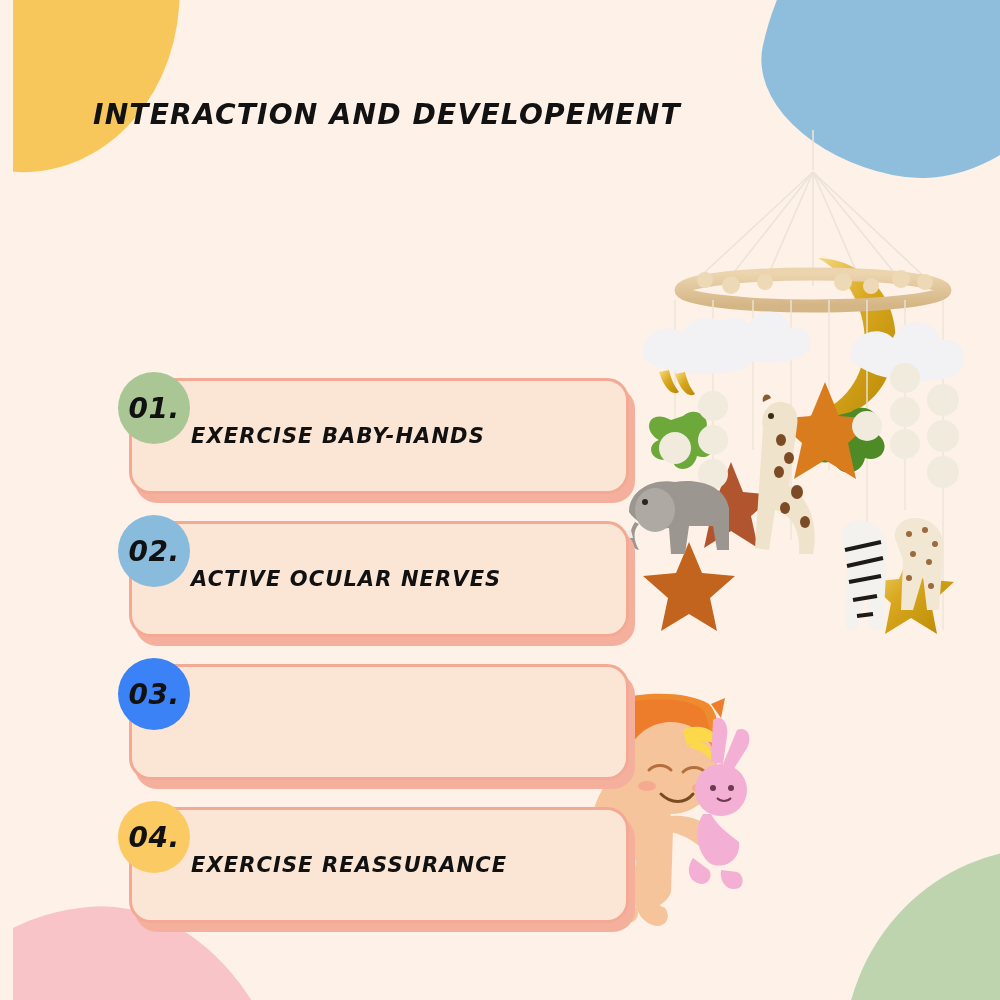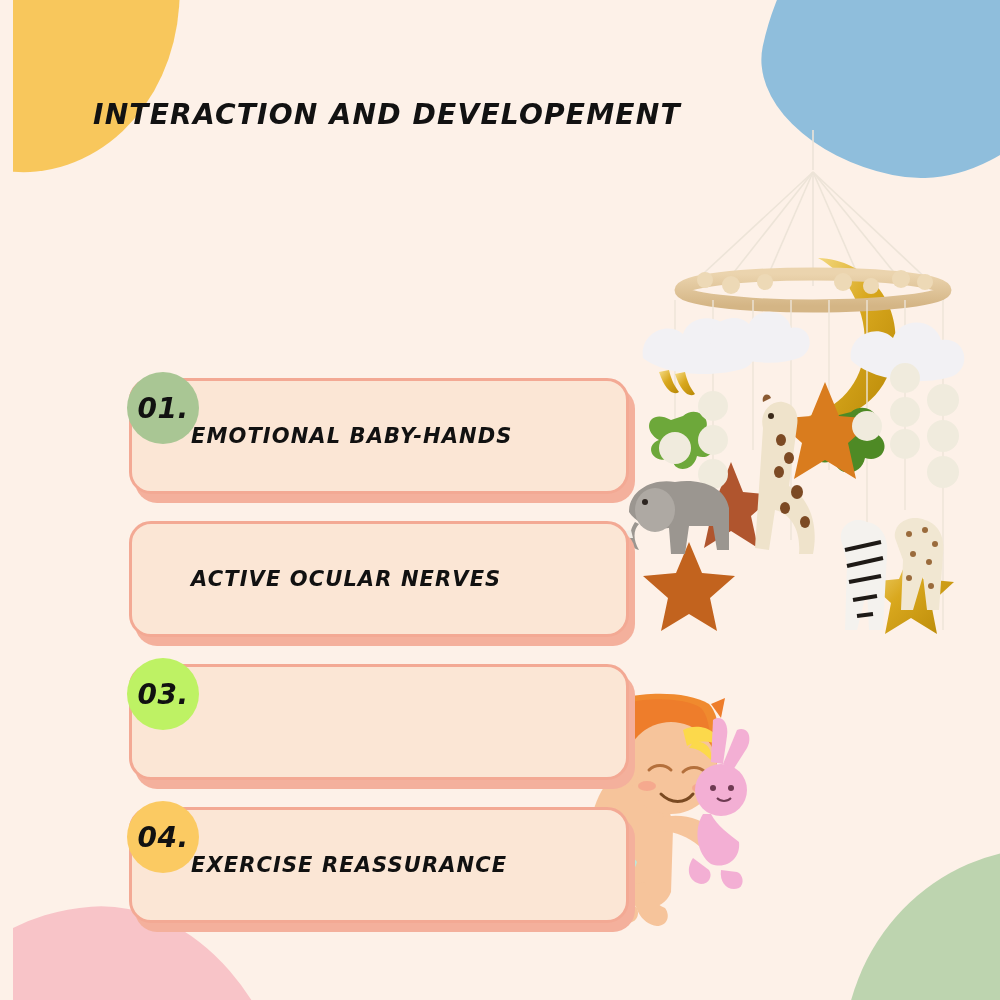--- a/index.html
+++ b/index.html
@@ -80,21 +80,21 @@
   .card-text {
     position:absolute; left:80px; top:52px;
     font-family:"DejaVu Sans", sans-serif;
     font-weight:900; font-style:italic;
     font-size:21px; letter-spacing:1.1px;
     color:#111; white-space:nowrap;
   }
   .row-03 .card-text { font-size:20.5px; letter-spacing:0.6px; }
 
   .badge {
-    position:absolute; left:16px; top:0;
+    position:absolute; left:7px; top:0;
     width:72px; height:72px; border-radius:50%;
     display:flex; align-items:center; justify-content:center;
     font-family:"DejaVu Sans", sans-serif;
     font-weight:900; font-style:italic;
     font-size:28px; color:#111;
     letter-spacing:0.5px;
     z-index:5;
   }
 
   
@@ -285,32 +285,33 @@
         <path d="M150 180 C142 192 146 204 158 206 C166 206 170 198 166 192 Z" fill="#F3AFD4"></path>
         <path d="M178 192 C176 206 186 214 196 210 C202 206 200 196 194 194 Z" fill="#F3AFD4"></path>
       </g>
     </svg>
   </div>
 
   <div class="list">
 
     <div class="row row-01">
       <div class="card" style="background: rgb(251, 230, 213); border-color: rgb(243, 169, 148); box-shadow: rgb(244, 176, 156) 6px 9px 0px 0px;"></div>
-      <div class="card-text">EMOTIONAL BABY-HANDS</div>
+      <div class="card-text">EXERCISE BABY-HANDS</div>
       <div class="badge" style="background:#A9C694">01.</div>
     </div>
 
     <div class="row row-02">
       <div class="card" style="background: rgb(251, 230, 213); border-color: rgb(243, 169, 148); box-shadow: rgb(244, 176, 156) 6px 9px 0px 0px;"></div>
       <div class="card-text">ACTIVE OCULAR NERVES</div>
+      <div class="badge" style="background:#88BBDC">02.</div>
     </div>
 
     <div class="row row-03">
       <div class="card" style="background: rgb(251, 230, 213); border-color: rgb(243, 169, 148); box-shadow: rgb(244, 176, 156) 6px 9px 0px 0px;"></div>
-      <div class="badge" style="background:#bef264">03.</div>
+      <div class="badge" style="background:#3b82f6">03.</div>
     </div>
 
     <div class="row row-04">
       <div class="card" style="background: rgb(251, 230, 213); border-color: rgb(243, 169, 148); box-shadow: rgb(244, 176, 156) 6px 9px 0px 0px;"></div>
       <div class="card-text">EXERCISE REASSURANCE</div>
       <div class="badge" style="background:#FBCA62">04.</div>
     </div>
 
   </div>
 </div>

